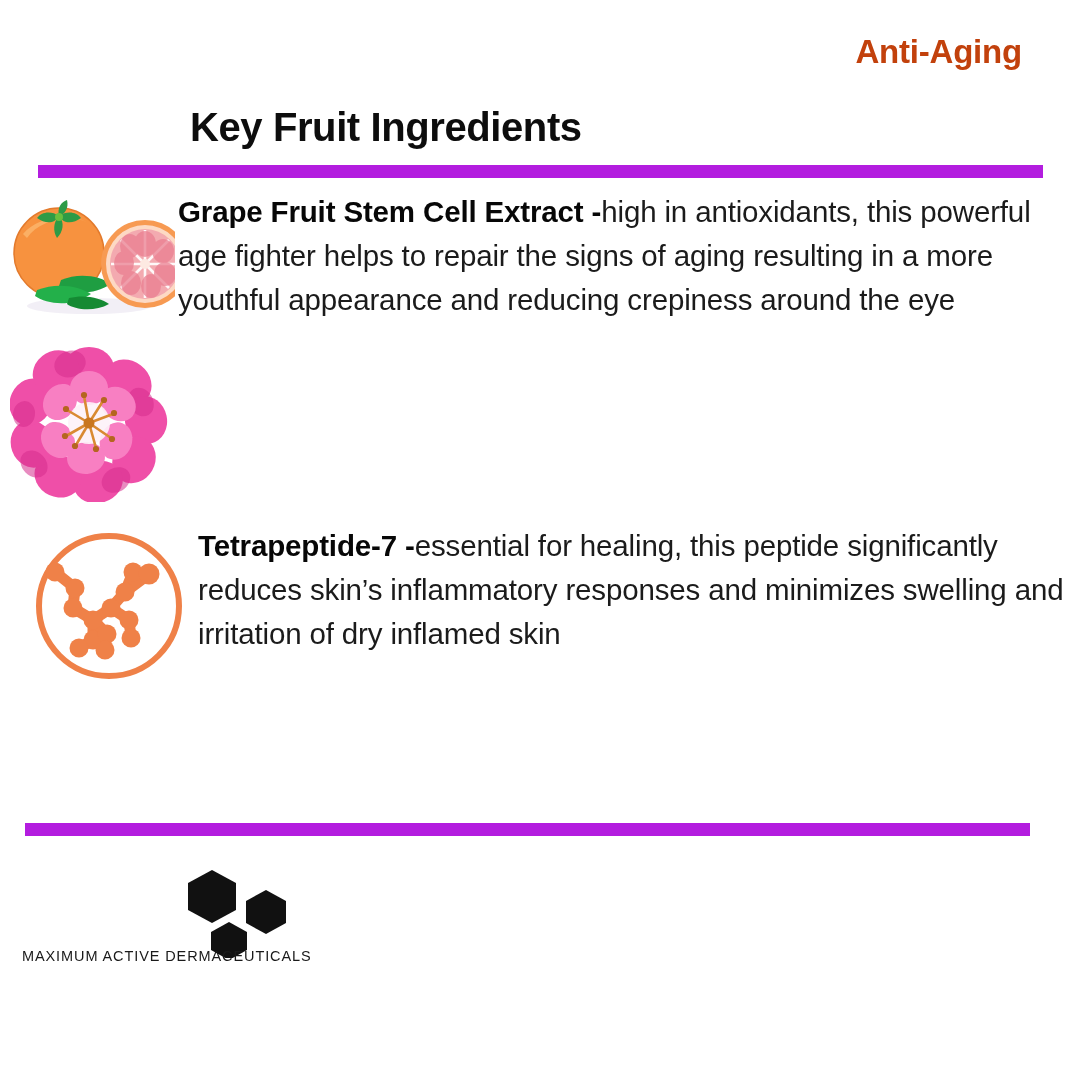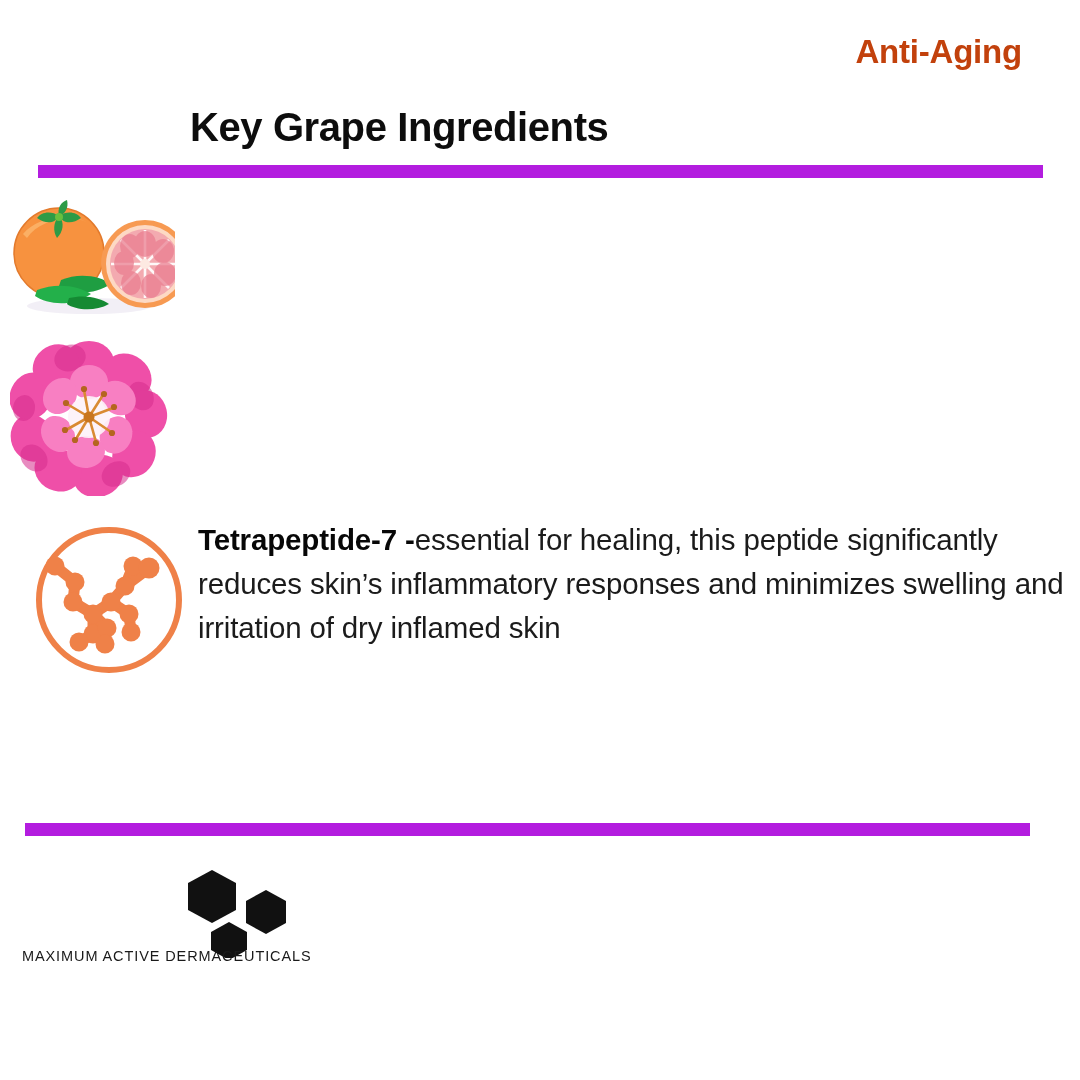--- a/index.html
+++ b/index.html
@@ -161,21 +161,21 @@
     color: #1a1a1a;
     font-family: "Liberation Sans", sans-serif;
     white-space: nowrap;
   }
 </style>
 </head>
 <body>
 
 <div class="category-label">Anti-Aging</div>
 
-<div class="page-title">Key Grape Ingredients</div>
+<div class="page-title">Key Fruit Ingredients</div>
 
 <div class="divider divider-top"></div>
 
 <div class="ingredient-list">
 
   <div class="ingredient-row row-grapefruit">
     <div class="ingredient-icon">
       <svg class="icon-grapefruit" viewBox="0 0 172 118">
         <ellipse cx="86" cy="108" rx="62" ry="8" fill="#e7e2ee" opacity="0.55"></ellipse>
 
@@ -216,20 +216,23 @@
             <ellipse cx="60" cy="29" rx="11" ry="12"></ellipse>
             <ellipse cx="62" cy="52" rx="11" ry="12"></ellipse>
             <ellipse cx="48" cy="64" rx="10" ry="12"></ellipse>
             <ellipse cx="28" cy="61" rx="10" ry="12"></ellipse>
             <ellipse cx="21" cy="41" rx="10" ry="12"></ellipse>
             <ellipse cx="27" cy="24" rx="10" ry="12"></ellipse>
           </g>
           <circle cx="42" cy="42" r="5" fill="#fde9e2"></circle>
         </g>
       </svg>
+    </div>
+    <div class="ingredient-text">
+      <span class="name">Grape Fruit Stem Cell Extract -</span><span class="desc">high in antioxidants, this powerful age fighter helps to repair the signs of aging resulting in a more youthful appearance and reducing crepiness around the eye</span>
     </div>
   </div>
 
   <div class="ingredient-row row-alprose">
     <div class="ingredient-icon">
       <svg class="icon-alprose" viewBox="0 0 158 158">
         <g>
 
           <g fill="#ef4fa8">
             <ellipse cx="79" cy="24" rx="25" ry="21" transform="rotate(0 79 24)"></ellipse>

